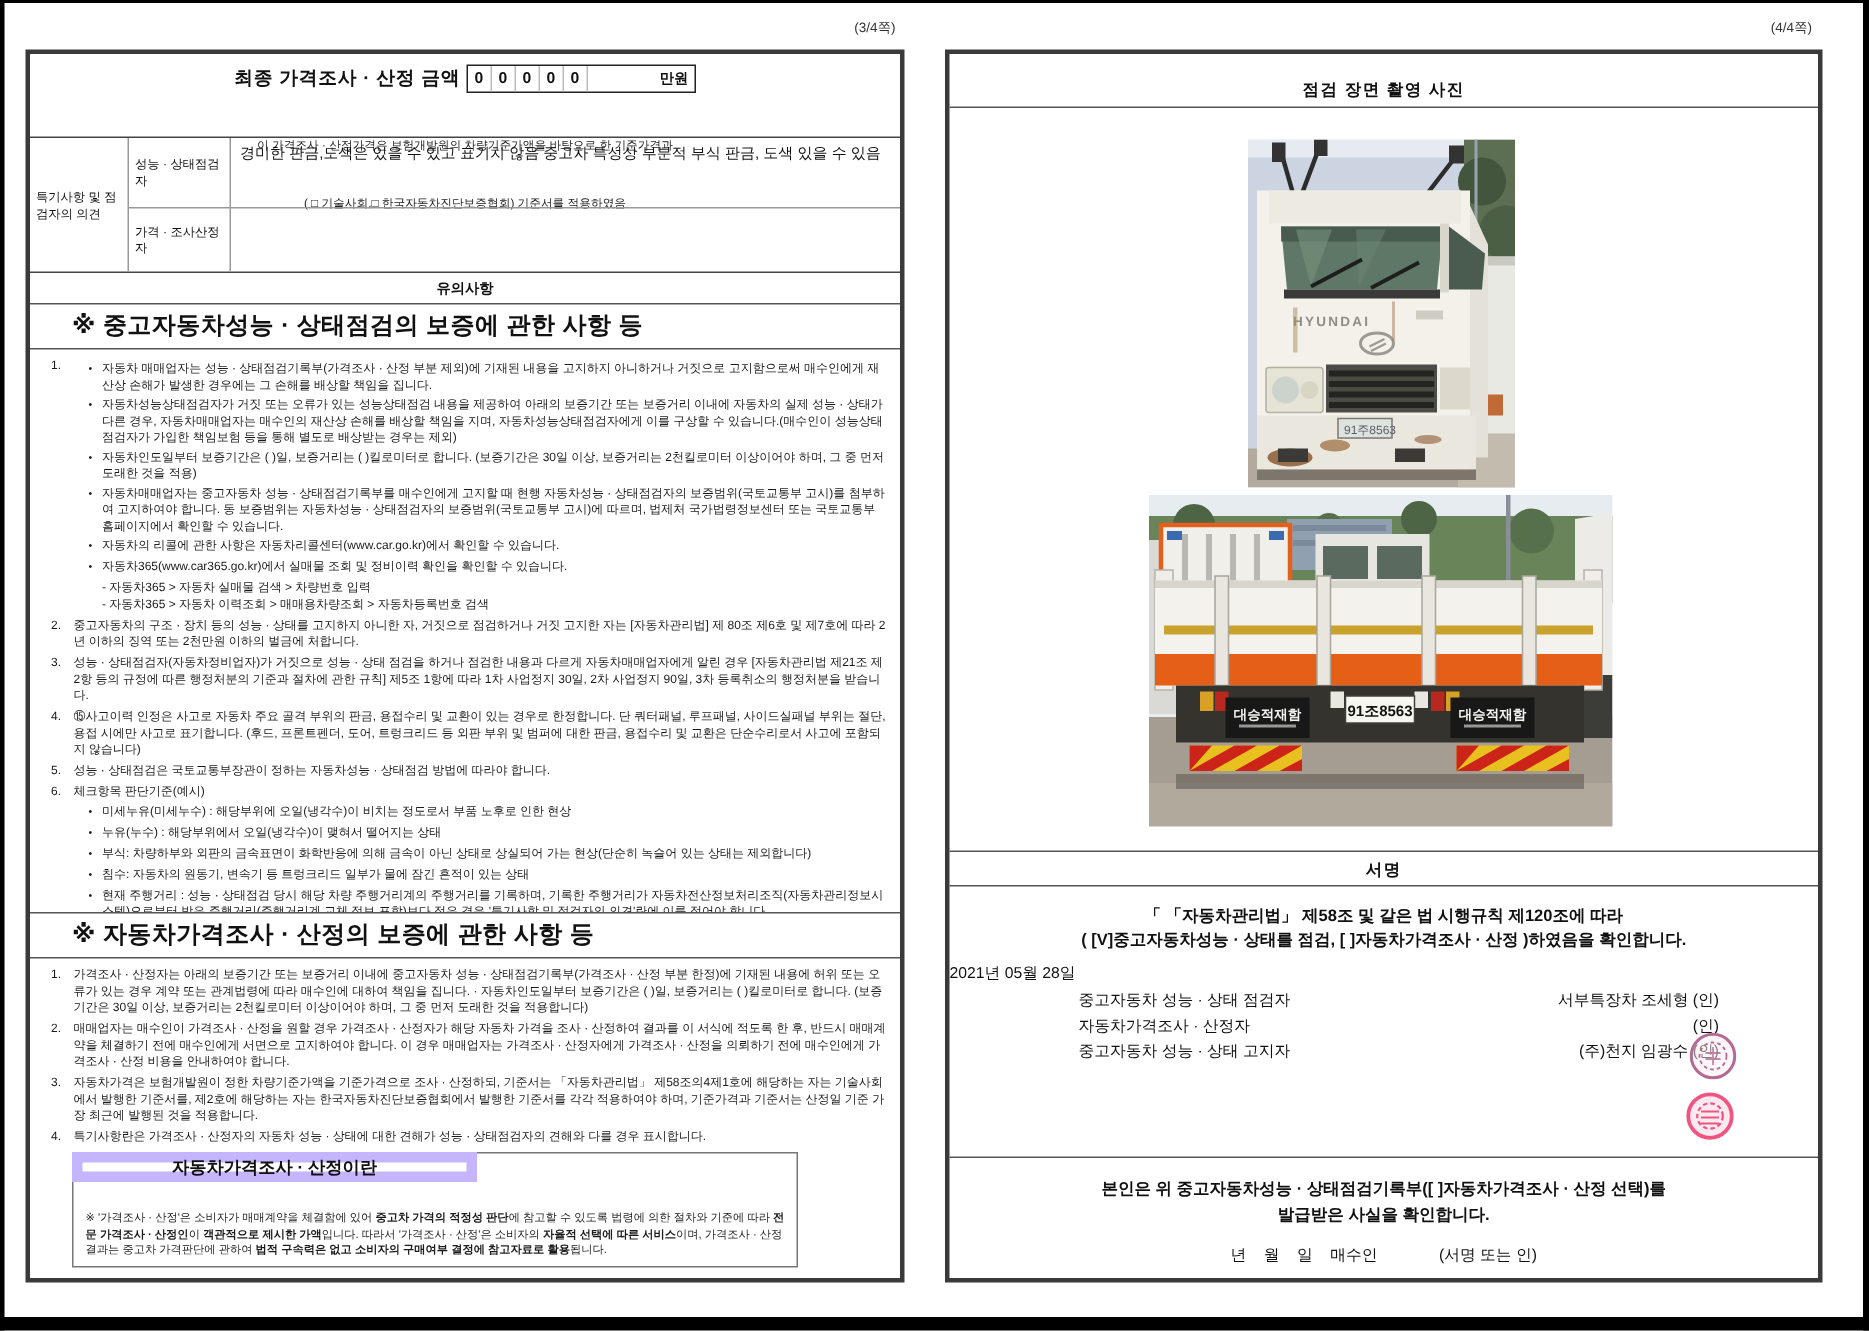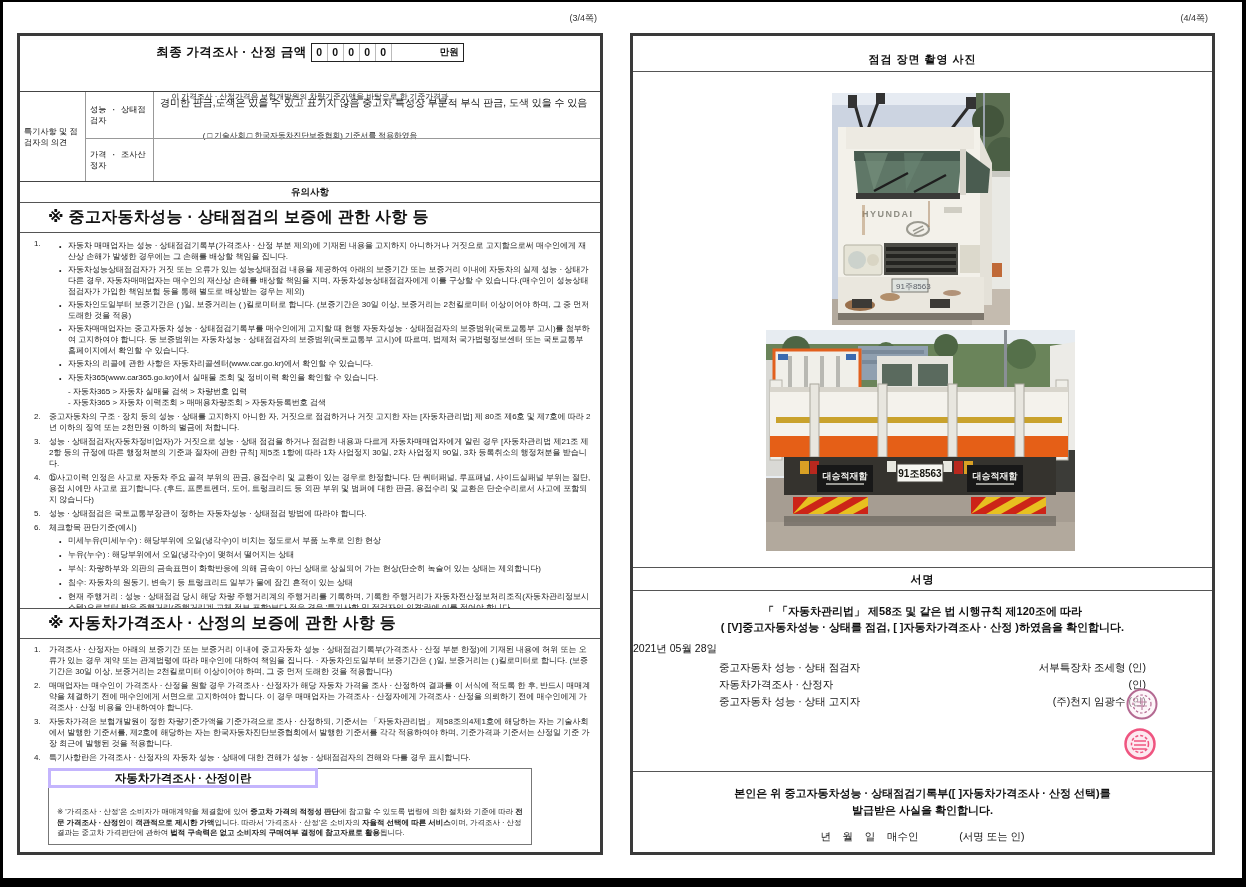--- a/index.html
+++ b/index.html
@@ -26,42 +26,42 @@
   .amount-box { display:flex; align-items:stretch; border:1px solid #222; height:19px; }
   .amount-digit { width:16px; display:flex; align-items:center; justify-content:center;
     font-size:10.5px; font-weight:bold; border-right:1px solid #bbb; }
   .amount-unit { padding:0 4px; display:flex; align-items:center; font-size:9.5px; font-weight:bold;margin-left:44px; }
   .price-note { text-align:center; font-size:7.8px; color:#222; line-height:11px;margin-top:28px; }
 
   .opinion-table { display:grid; grid-template-columns:66px 68px 1fr; grid-template-rows:47px 42px;
     border-bottom:1px solid #444; }
   .ot-cell { border-right:1px solid #999; padding:3px 4px; font-size:8.2px; line-height:11px; }
   .ot-sidelabel { grid-row:1 / 3; display:flex; align-items:center; }
-  .ot-rowlabel { display:flex; align-items:center;font-family:Liberation Mono, monospace; }
+  .ot-rowlabel { display:flex; align-items:center; }
   .ot-r1 { border-bottom:1px solid #999; }
   .ot-value { border-right:none; font-size:10px; line-height:14px; padding:4px 6px; }
 
   .notice-bar { height:21px; border-bottom:1px solid #555; display:flex; align-items:center;
     justify-content:center; font-weight:bold; font-size:9.5px; }
   .sec-title { height:30px; border-bottom:1px solid #555; display:flex; align-items:center;
     padding-left:28px; font-weight:bold; font-size:16px; letter-spacing:0.3px; }
   .sec-body { padding:5px 8px 2px 14px; font-size:8px; line-height:11px; color:#1a1a1a; overflow:hidden; }
   #sec1-body { height:376px; border-bottom:1px solid #555; }
   #sec2-body { height:125px; }
   .li { display:flex; margin-bottom:3px; }
   .li-num { flex:none; width:15px; }
   .li-text { flex:1; }
   .bullet { display:flex; margin:2px 0 2px 10px; }
   .b-dot { flex:none; width:9px; font-size:7px; padding-top:1px; }
   .b-text { flex:1; }
   .sub-dash { margin-left:19px; }
 
   .bottom-area { height:84px; padding-top:4px; }
   .def-box { width:484px; margin-left:28px; border:1px solid #777; position:relative; }
-  .def-title { width:270px; height:20px; border:3px solid #c4b5fd; margin:-1px 0 0 -1px;
+  .def-title { width:270px; height:20px; border:7px solid #c4b5fd; margin:-1px 0 0 -1px;
     display:flex; align-items:center; justify-content:center; font-weight:bold; font-size:11.5px;
     background:#fff; }
   .def-body { padding:4px 8px 5px 8px; font-size:7.5px; line-height:10.5px; color:#1c1c1c;margin-top:15px; }
 
   
   .photo-head, .sign-head { height:24px; display:flex; align-items:center; justify-content:center;
     font-weight:bold; font-size:11px; letter-spacing:1px; }
   .photo-head { border-bottom:1px solid #555;margin-top:12px; }
   .sign-head { border-top:1px solid #555; border-bottom:1px solid #555; }
   .photo-area { height:495px; position:relative; }

